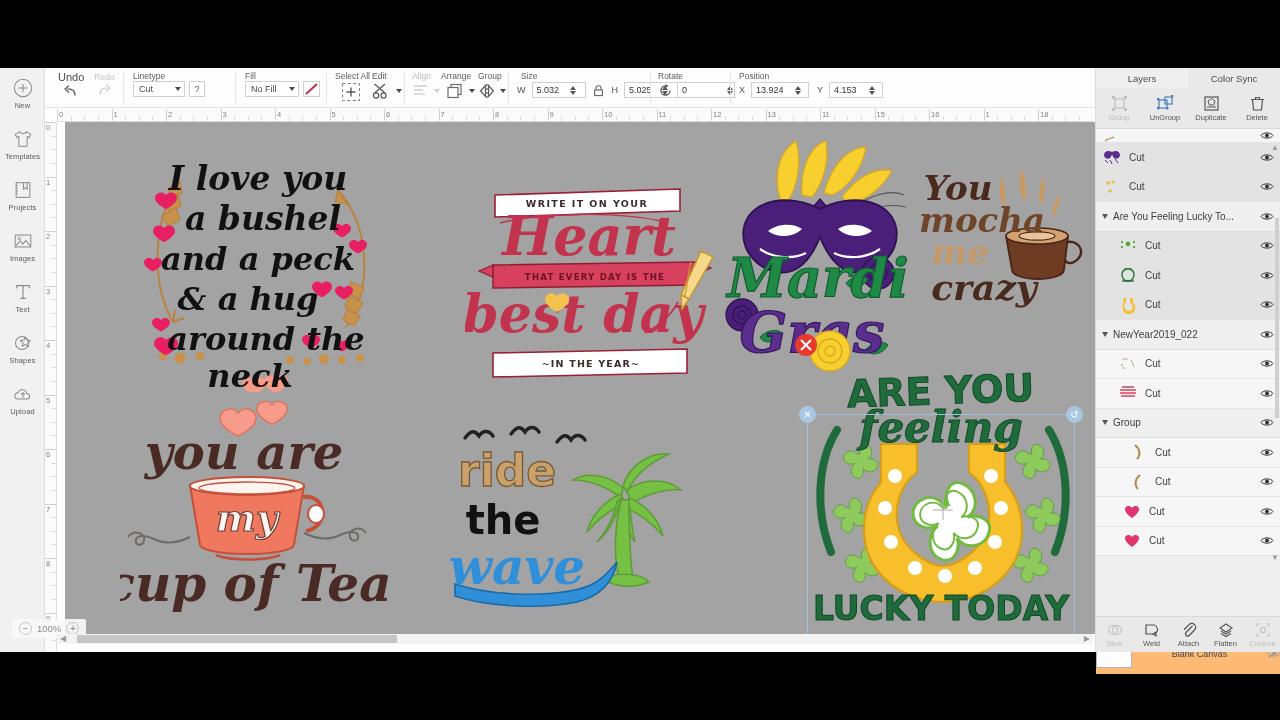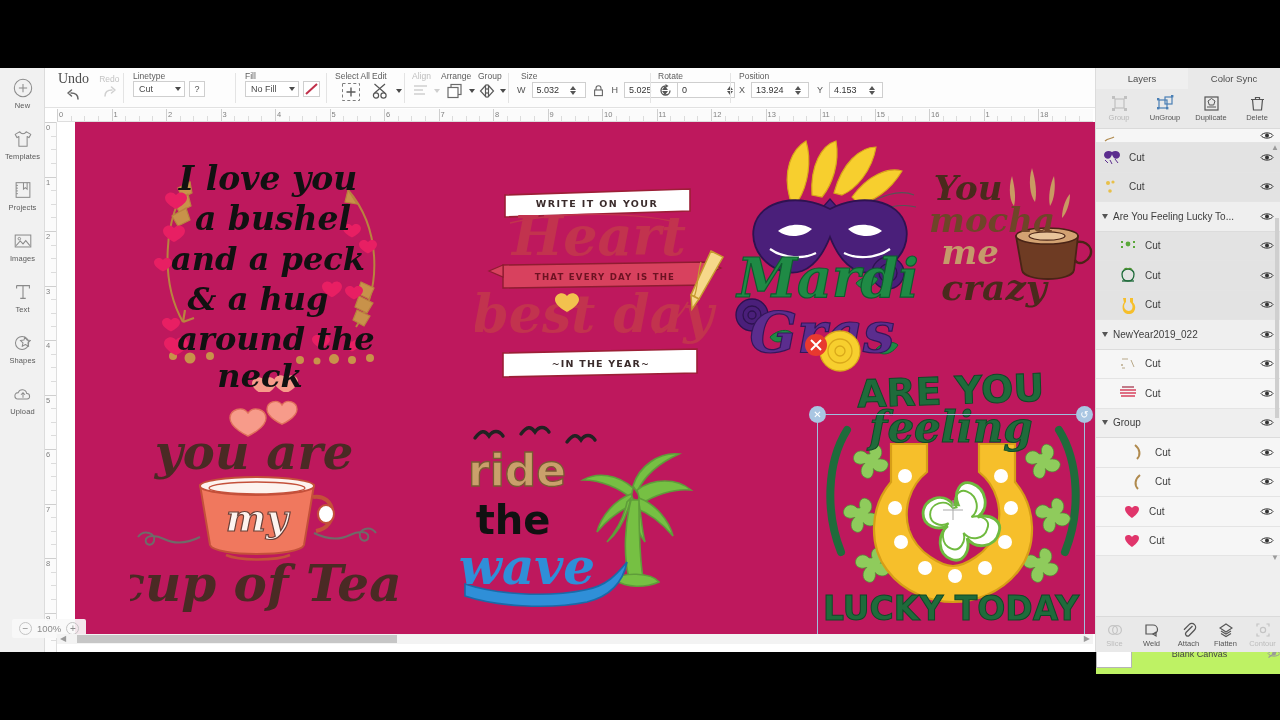--- a/index.html
+++ b/index.html
@@ -43,22 +43,22 @@
              background:#fbfbfb; border-bottom:1px solid #dedede; overflow:hidden;}
   #ruler-v { position:absolute; left:45px; top:54px; width:12px; height:530px;
              background:#fbfbfb; border-right:1px solid #dedede; overflow:hidden;}
   .tickl { position:absolute; top:0; width:1px; height:13px; background:#cfcfcf; }
   .tickm { position:absolute; top:7px; width:1px; height:6px; background:#dcdcdc; }
   .tnum { position:absolute; top:1px; font-size:7.5px; color:#808080; }
   .vtickl { position:absolute; left:0; height:1px; width:12px; background:#cfcfcf; }
   .vtickm { position:absolute; left:6px; height:1px; width:6px; background:#dcdcdc; }
   .vnum { position:absolute; left:1px; font-size:7.5px; color:#808080; }
 
-  #canvas { position:absolute; left:75px; top:54px; width:1036px; height:512px;
-            background:#be185d; overflow:hidden; }
+  #canvas { position:absolute; left:65px; top:54px; width:1036px; height:512px;
+            background:#a3a3a3; overflow:hidden; }
   #hscroll { position:absolute; left:57px; top:566px; width:1036px; height:10px;
              background:#f3f3f3; }
   #hthumb { position:absolute; left:20px; top:1px; width:320px; height:8px; background:#c6c6c6; }
   .scr-arrow { position:absolute; font-size:8px; color:#9a9a9a; top:0px; }
 
   #zoomctl { position:absolute; left:12px; bottom:14px; display:flex; align-items:center;
              gap:5px; background:rgba(248,248,248,.92); padding:3px 7px; border-radius:2px; }
   .zbtn { width:13px;height:13px;border:1px solid #c4c4c4;border-radius:50%;color:#8b8b8b;
           font-size:10px; display:flex;align-items:center;justify-content:center;line-height:1;}
   #zoomval { font-size:9.5px; color:#8b8b8b; }
@@ -87,21 +87,21 @@
   .lrow.grp { background:#efefef; border-bottom:1px solid #dcdcdc; }
   .lrow.sel { background:#e3e3e3; }
   .tri { width:0;height:0;border-left:3.5px solid transparent;border-right:3.5px solid transparent;
          border-top:5px solid #555; margin-right:5px; }
   .lname { font-size:10px; color:#3d3d3d; white-space:nowrap; overflow:hidden;
            text-overflow:ellipsis; flex:1; }
   .lname.small { font-size:9.5px; color:#444; }
   .thumb { width:20px;height:20px; margin-right:7px; display:flex;align-items:center;justify-content:center; }
   .eye { width:14px; height:11px; flex:0 0 14px; }
   #bc-row { position:absolute; left:0; top:564px; width:185px; height:42px;
-            background:#bef264; display:flex; align-items:center; padding:0 0;
+            background:#fdba74; display:flex; align-items:center; padding:0 0;
             border-top:1px solid #dcdcdc;}
   #bc-sw { width:36px;height:28px;background:#fff;border:1px solid #b5b5b5; }
   #bc-lbl { flex:1; text-align:center; font-size:9px; color:#444; }
   #rp-bottom { position:absolute; left:0; bottom:0; width:185px; height:36px;
                background:#e9e9e9; border-top:1px solid #dadada; display:flex; }
   .bb { flex:1; display:flex;flex-direction:column;align-items:center;justify-content:center;gap:1px;}
   .bb .lbl { font-size:7.5px; color:#555; }
   .bb.dis .lbl { color:#bcbcbc; }
   .sb-up, .sb-dn { position:absolute; right:2px; font-size:8px; color:#9a9a9a; }
   #rp-scroll { position:absolute; right:1px; top:150px; width:4px; height:200px; background:#cfcfcf; }
@@ -179,21 +179,21 @@
       </span>
       <span class="lb-label">Upload</span>
     </div>
   </div>
 
   <div id="toolbar">
 
     <div class="tgroup" style="left:13px;width:62px;">
       <div class="gbody" style="top:3px; gap:10px;">
         <div style="display:flex;flex-direction:column;align-items:center;">
-          <span style="font-size:14px;color:#4d4d4d;font-family:Liberation Serif, serif;">Undo</span>
+          <span style="font-size:11px;color:#4d4d4d;">Undo</span>
           <span>
             <svg width="20" height="16" viewBox="0 0 20 16">
                 <path d="M14 12c0-4-3-6-7-6M4 6l3.5-3M4 6l3.5 3" fill="none" stroke="#666" stroke-width="1.5" stroke-linecap="round"></path>
               </svg>
           </span>
         </div>
         <div style="display:flex;flex-direction:column;align-items:center;">
           <span style="font-size:8.5px;color:#c3c3c3;">Redo</span>
           <span>
             <svg width="20" height="16" viewBox="0 0 20 16">

